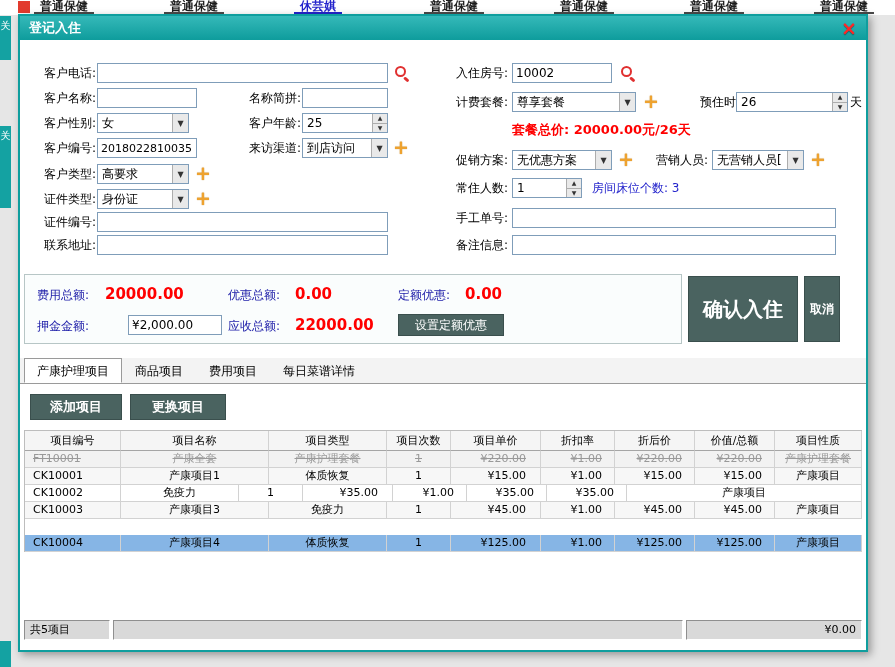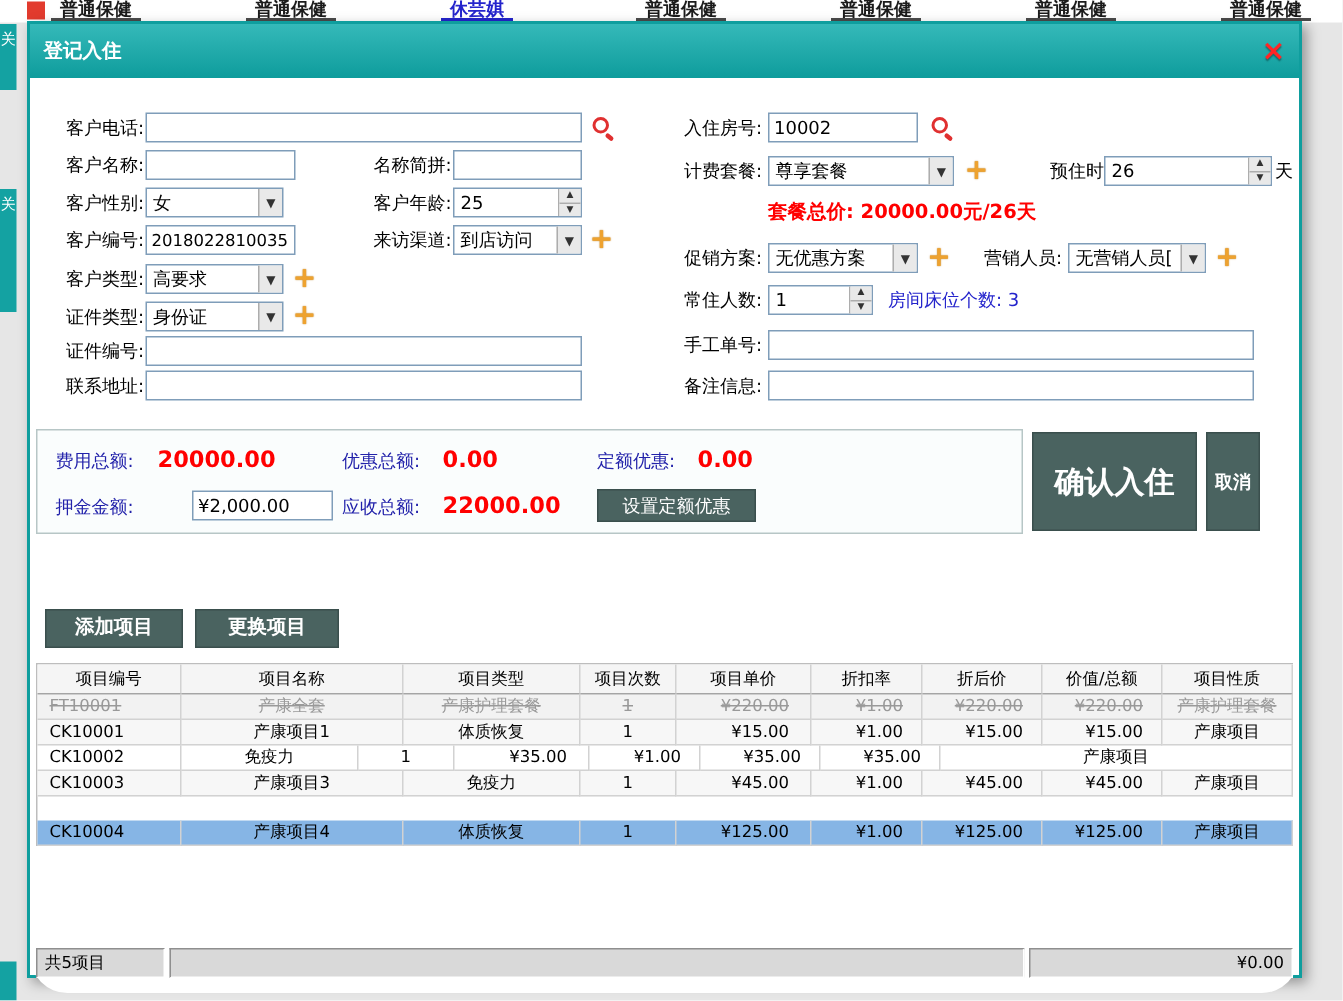--- a/index.html
+++ b/index.html
@@ -8,21 +8,21 @@
 
   
   .topstrip{position:absolute;left:0;top:0;width:895px;height:15px;background:#ffffff;}
   .red-square{position:absolute;left:18px;top:1px;width:12px;height:12px;background:#e23b2e;}
   .bg-tab{position:absolute;top:0;height:14px;line-height:13px;font-size:12px;font-weight:bold;color:#1c1c1c;border-bottom:2px solid #4a4a4a;padding:0 6px;white-space:nowrap;}
   .bg-tab.active{color:#2424cc;border-bottom-color:#2424cc;}
   .side-block{position:absolute;left:0;width:11px;background:#14a2a2;color:#fff;font-size:10px;text-align:center;padding-top:3px;}
 
   
   .dialog{position:absolute;left:18px;top:14px;width:850px;height:638px;background:#fff;border:2px solid #0f9e9e;box-shadow:3px 3px 8px rgba(0,0,0,.35);}
-  .titlebar{height:36px;background:linear-gradient(180deg,#35b9b9,#0e9c9c);display:flex;align-items:center;padding:0 9px;}
+  .titlebar{height:24px;background:linear-gradient(180deg,#35b9b9,#0e9c9c);display:flex;align-items:center;padding:0 9px;}
   .titlebar .title{color:#fff;font-weight:bold;font-size:13px;}
   .titlebar .close{margin-left:auto;color:#ff2626;font-weight:bold;font-size:19px;line-height:19px;cursor:pointer;text-shadow:0 1px 1px rgba(0,0,0,.35);}
   .dlg-body{position:relative;width:846px;height:610px;background:#fff;border-radius:25px;}
 
   
   .lbl{position:absolute;font-size:12px;line-height:20px;color:#000;text-align:right;white-space:nowrap;}
   .tinput{position:absolute;height:20px;border:1px solid #7f9db9;background:#fff;font-size:12px;padding:0 3px;font-family:inherit;color:#000;}
   .dropdown{position:absolute;height:20px;border:1px solid #7f9db9;background:#fff;display:flex;align-items:stretch;cursor:default;}
   .dd-value{flex:1;font-size:12px;line-height:18px;padding-left:4px;white-space:nowrap;overflow:hidden;}
   .dd-arrow{width:16px;background:#e9e9e9;border-left:1px solid #adadad;font-size:8px;color:#333;display:flex;align-items:center;justify-content:center;}
@@ -223,20 +223,26 @@
       <span class="sum-lbl" style="left:12px;top:40px">押金金额:</span>
       <input class="tinput" style="left: 78px; top: 40px; width: 94px; margin-left: 25px;" value="¥2,000.00">
       <span class="sum-lbl" style="left:203px;top:40px">应收总额:</span>
       <span class="sum-val" style="left:270px;top:39px">22000.00</span>
       <div class="btn-dark set-discount">设置定额优惠</div>
     </div>
 
     <div class="btn-dark confirm-btn">确认入住</div>
     <div class="btn-dark cancel-btn">取消</div>
 
+    <div class="item-tabs">
+        <div class="item-tab active">产康护理项目</div>
+        <div class="item-tab">商品项目</div>
+        <div class="item-tab">费用项目</div>
+        <div class="item-tab">每日菜谱详情</div>
+      </div>
 
     <div class="btn-dark tool-btn add-btn">添加项目</div>
     <div class="btn-dark tool-btn replace-btn">更换项目</div>
 
     <div class="grid">
       <div class="trow head">
           <div class="td c0">项目编号</div>
           <div class="td c1">项目名称</div>
           <div class="td c2">项目类型</div>
           <div class="td c3">项目次数</div>

